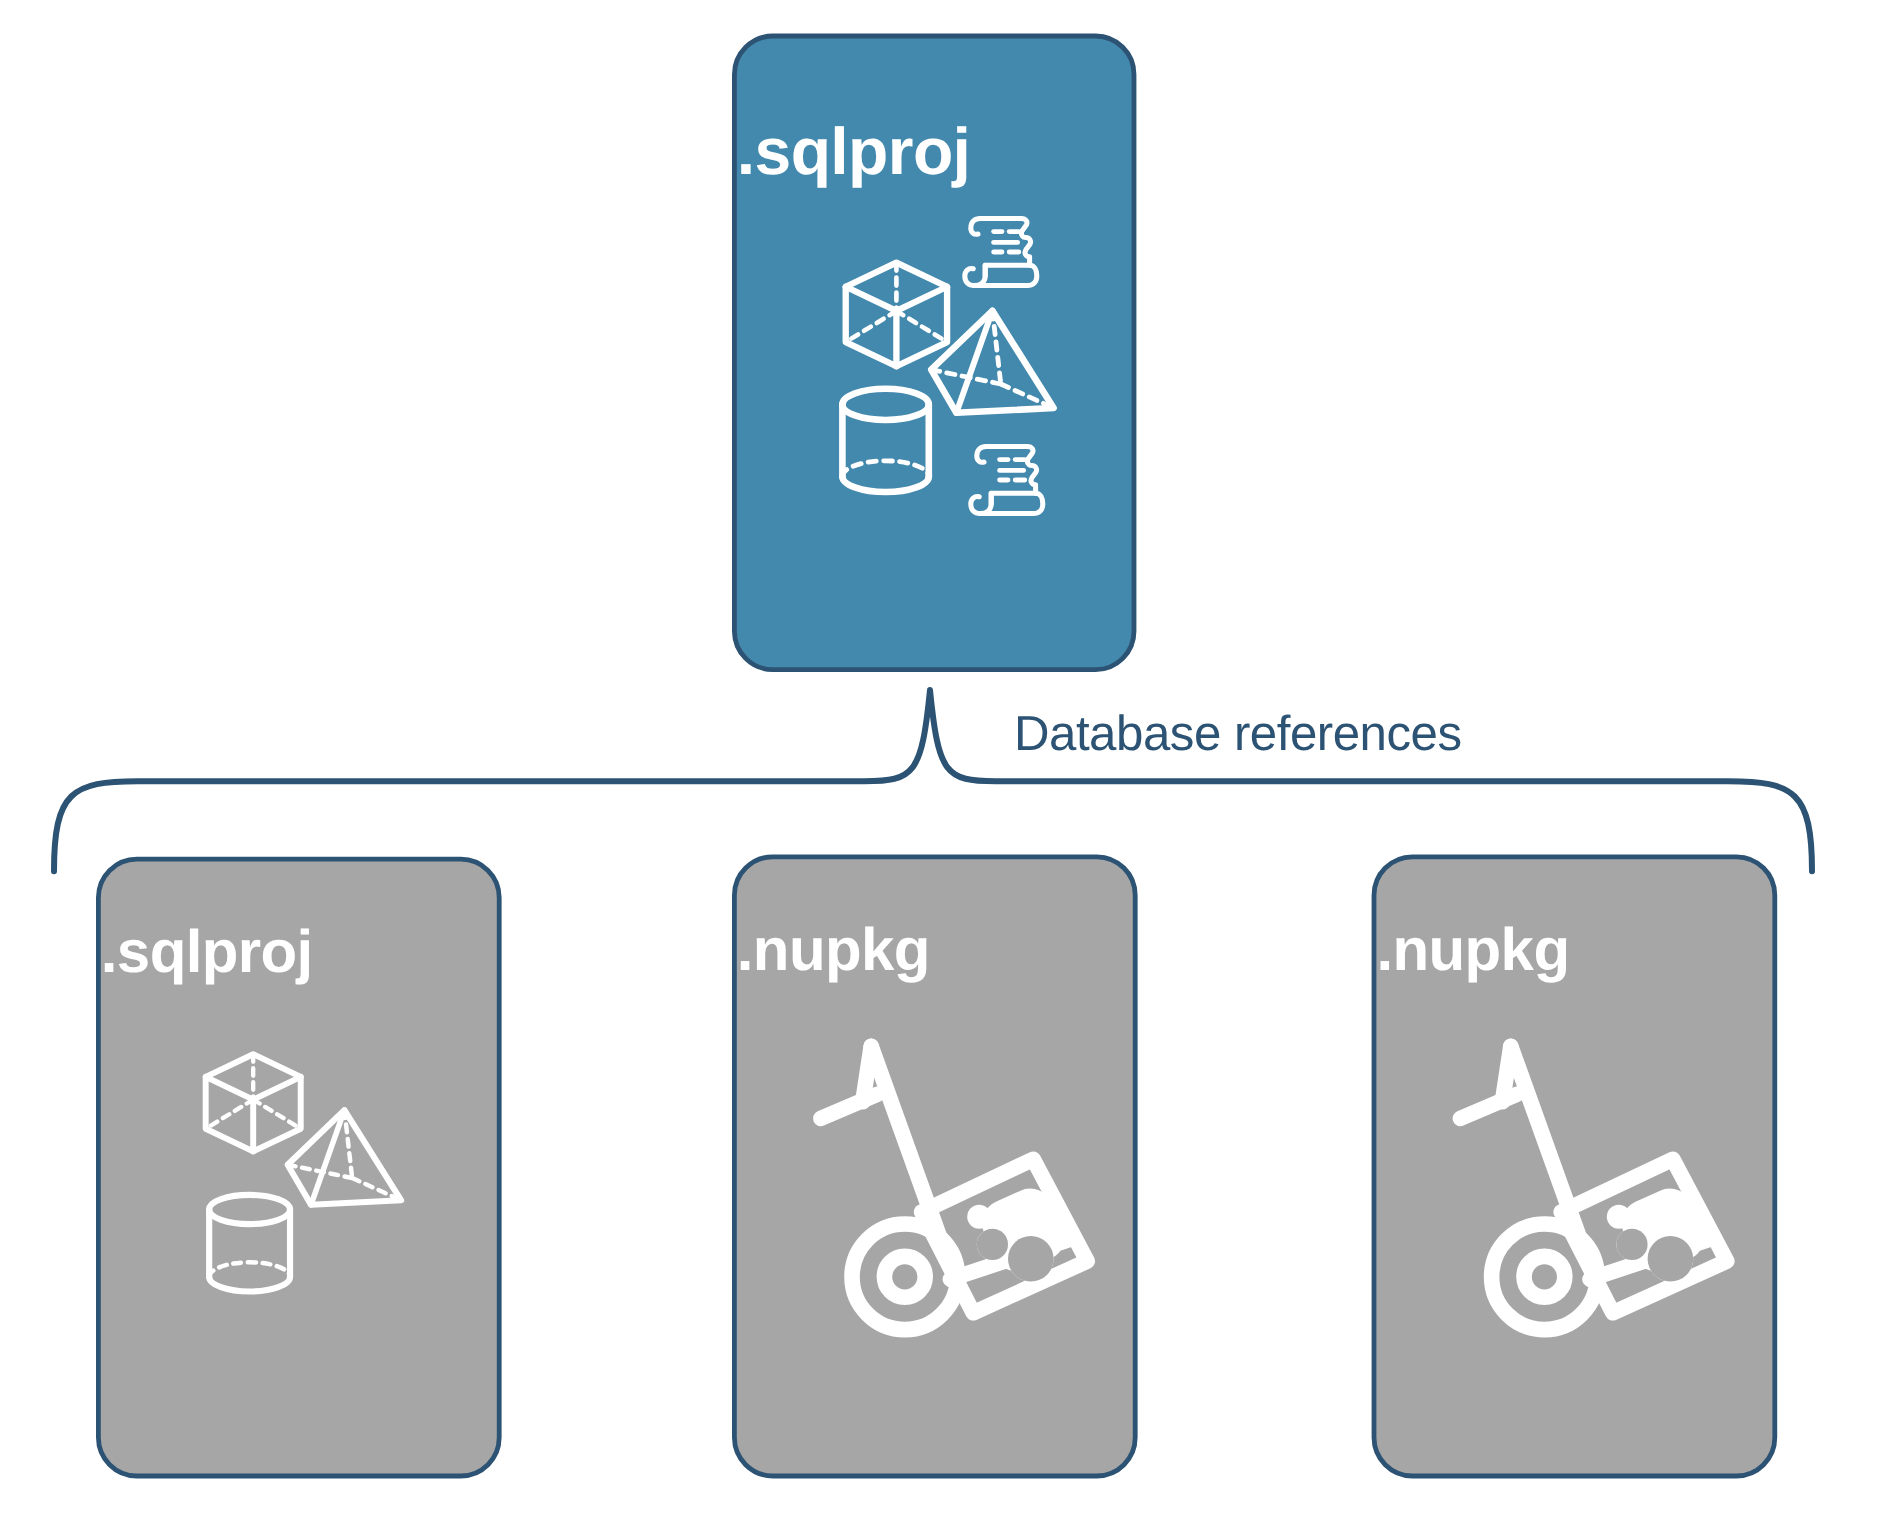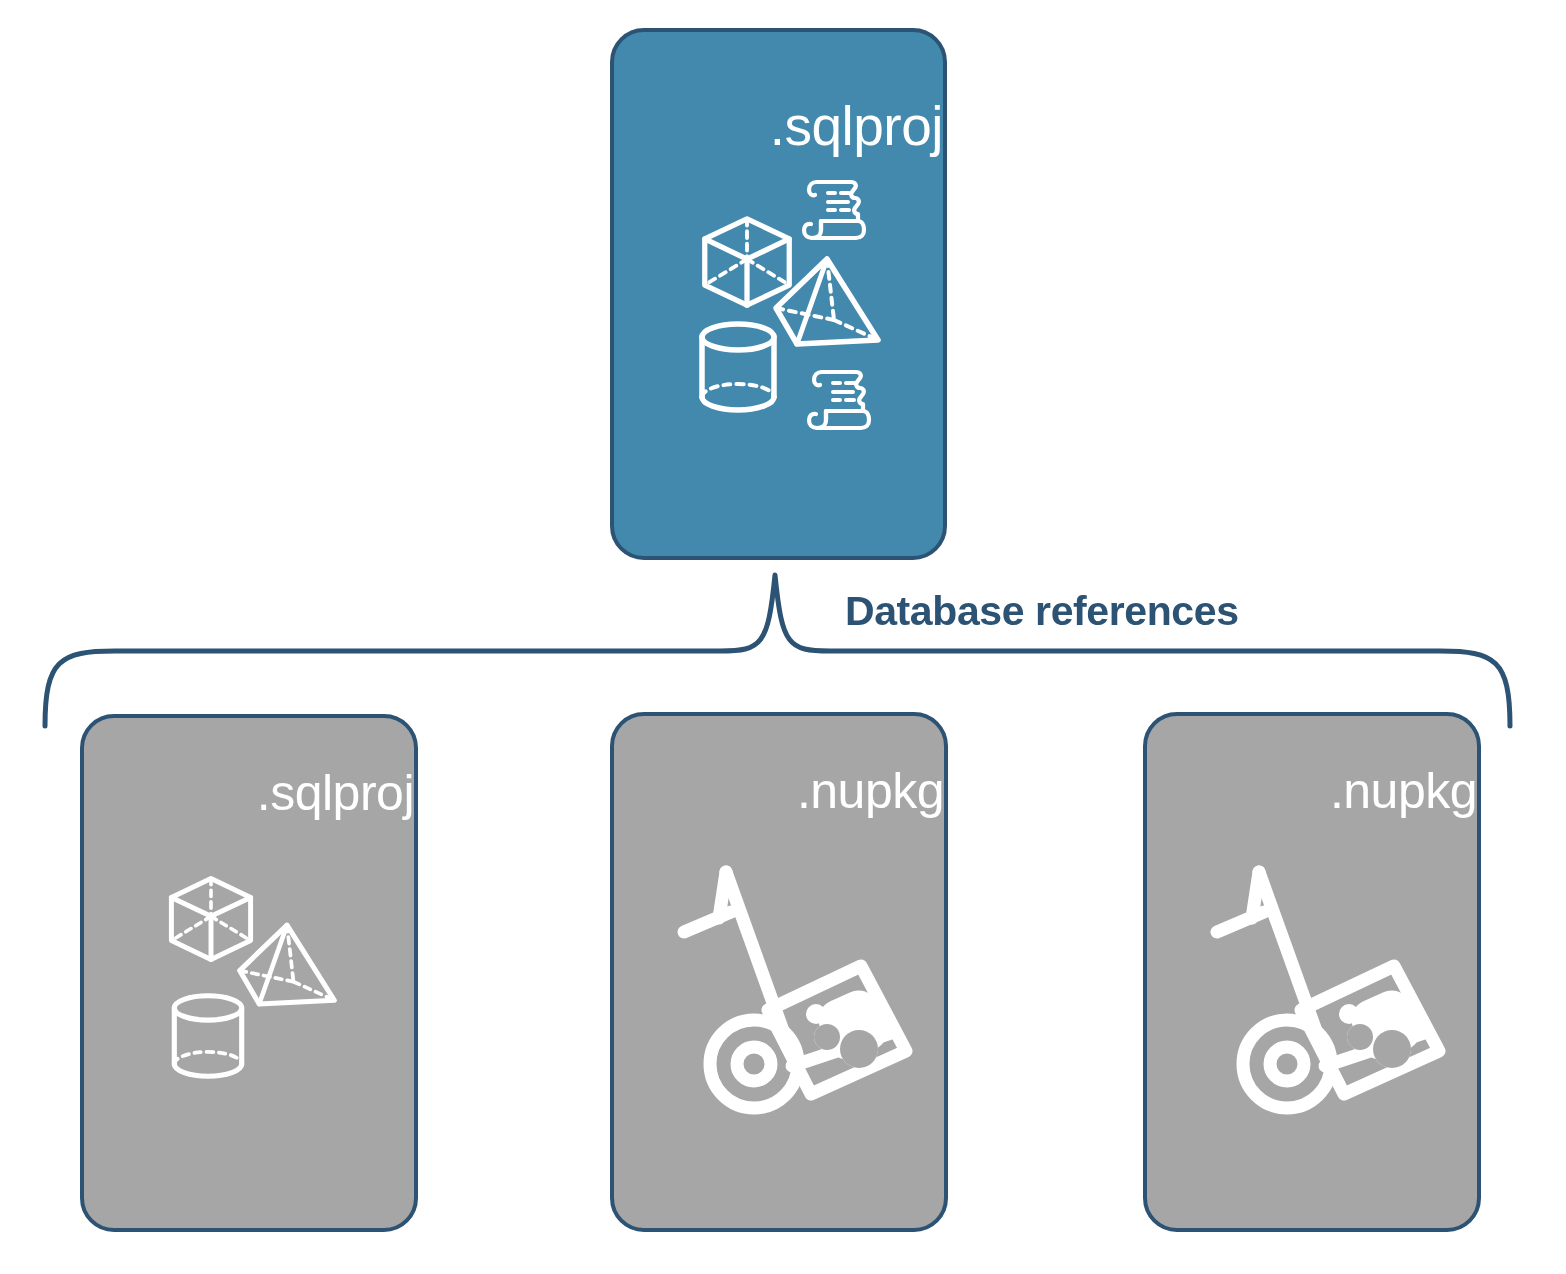--- a/index.html
+++ b/index.html
@@ -24,38 +24,38 @@
     border-radius: 34px;
     display: block;
   }
   .node.blue { background: #4389ad; }
   .node.gray { background: #a6a6a6; }
 
   .node-title {
     position: absolute;
     left: 0;
     right: 0;
-    text-align: right;
+    text-align: left;
     color: #ffffff;
-    font-weight: normal;
+    font-weight: bold;
     letter-spacing: -0.5px;
     user-select: none;
   }
   .node-title.lg { font-size: 55px; top: 62px; }
   .node-title.sm { font-size: 50px; top: 46px; }
 
   .icon-wrap {
     position: absolute;
     pointer-events: none;
   }
 
   .brace-label {
     position: absolute;
     color: #2c5373;
-    font-weight: bold;
+    font-weight: normal;
     font-size: 41px;
     letter-spacing: -0.4px;
     white-space: nowrap;
     user-select: none;
   }
 
   svg { display: block; overflow: visible; }
 </style>
 </head>
 <body>

